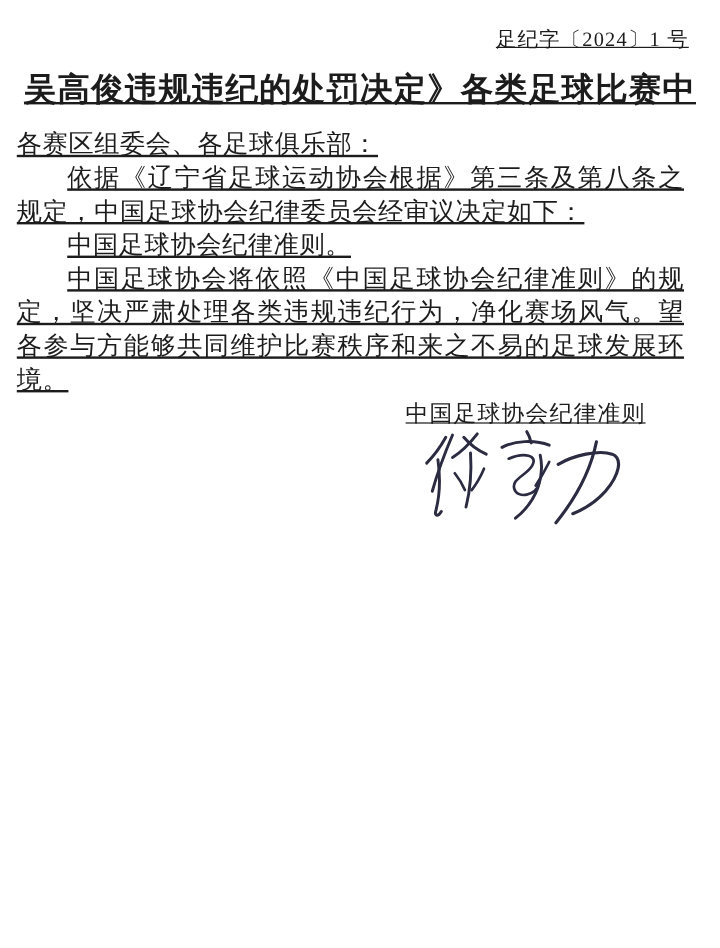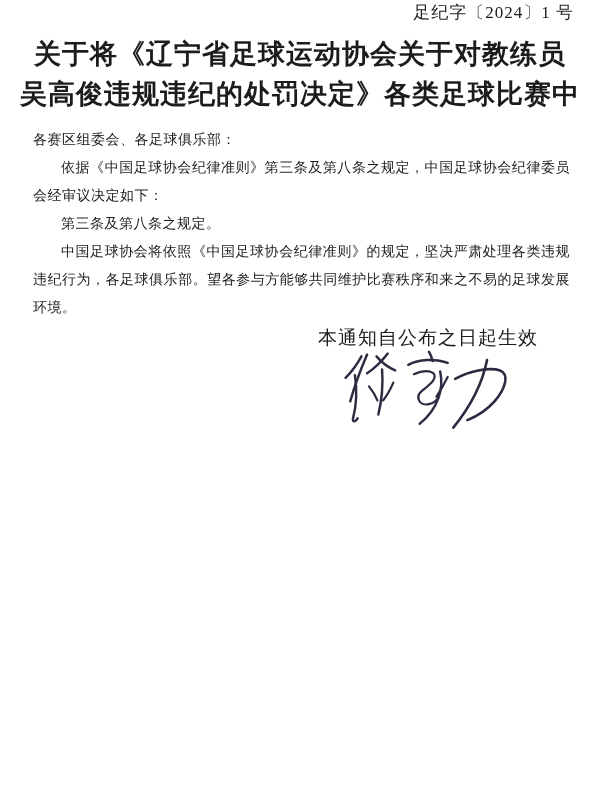--- a/index.html
+++ b/index.html
@@ -10,40 +10,41 @@
   .page {
     position: relative;
     width: 600px;
     height: 790px;
     margin: 0 auto;
     background: #ffffff;
     color: #1c1c1c;
     font-family: "Liberation Serif", "DejaVu Serif", serif;
     overflow: hidden;
     box-sizing: border-box;
-    padding-top: 2px;
+    padding-top: 22px;
+    text-decoration: underline;
   }
   .doc-number {
     text-align: right;
     padding-right: 26px;
     font-size: 17px;
     line-height: 22px;
     letter-spacing: 1px;
   }
   .title {
     margin: 10px 18px 0 18px;
     text-align: center;
     font-size: 27px;
     font-weight: bold;
     line-height: 40px;
     letter-spacing: 1px;
   }
   .body-text {
-    margin: 12px 30px 0 33px;
-    font-size: 14px;
+    margin: 12px 30px 0 14px;
+    font-size: 21px;
     line-height: 28px;
     text-align: justify;
     letter-spacing: 0.5px;
   }
   .body-text p {
     margin: 0;
   }
   .body-text p.indent {
     text-indent: 2em;
   }
@@ -70,33 +71,32 @@
   }
 </style>
 </head>
 <body>
 
 <div class="page">
 
   <div class="doc-number">足纪字〔2024〕1 号</div>
 
   <div class="title">
-    <div>关于将《辽宁省足球运动协会关于对教练员</div>
     <div>吴高俊违规违纪的处罚决定》各类足球比赛中</div>
   </div>
 
   <div class="body-text">
     <p>各赛区组委会、各足球俱乐部：</p>
-    <p class="indent">依据《中国足球协会纪律准则》第三条及第八条之规定，中国足球协会纪律委员会经审议决定如下：</p>
-    <p class="indent">第三条及第八条之规定。</p>
-    <p class="indent">中国足球协会将依照《中国足球协会纪律准则》的规定，坚决严肃处理各类违规违纪行为，各足球俱乐部。望各参与方能够共同维护比赛秩序和来之不易的足球发展环境。</p>
+    <p class="indent">依据《辽宁省足球运动协会根据》第三条及第八条之规定，中国足球协会纪律委员会经审议决定如下：</p>
+    <p class="indent">中国足球协会纪律准则。</p>
+    <p class="indent">中国足球协会将依照《中国足球协会纪律准则》的规定，坚决严肃处理各类违规违纪行为，净化赛场风气。望各参与方能够共同维护比赛秩序和来之不易的足球发展环境。</p>
   </div>
 
   <div class="signoff">
-    <div>本通知自公布之日起生效</div>
+    <div>中国足球协会纪律准则</div>
 
     <div class="signature-wrap">
       <svg width="178" height="86" viewBox="0 0 190 88" fill="none">
 
         <path d="M24 6 C19 15, 13 23, 7 29" stroke-width="2.6" stroke-linecap="round" stroke="#2b2b42"></path>
         <path d="M30 4 C24 18, 17 36, 12 54" stroke-width="2.6" stroke-linecap="round" stroke="#2b2b42"></path>
         <path d="M17 26 C19 40, 19 57, 15 72 C14 76, 17 77, 20 72" stroke-width="2.6" stroke-linecap="round" fill="none" stroke="#2b2b42"></path>
         <path d="M52 3 C45 12, 38 19, 30 24" stroke-width="2.6" stroke-linecap="round" stroke="#2b2b42"></path>
         <path d="M40 6 C46 13, 53 18, 60 21" stroke-width="2.6" stroke-linecap="round" stroke="#2b2b42"></path>
         <path d="M46 20 C47 35, 46 52, 42 68" stroke-width="2.6" stroke-linecap="round" stroke="#2b2b42"></path>

